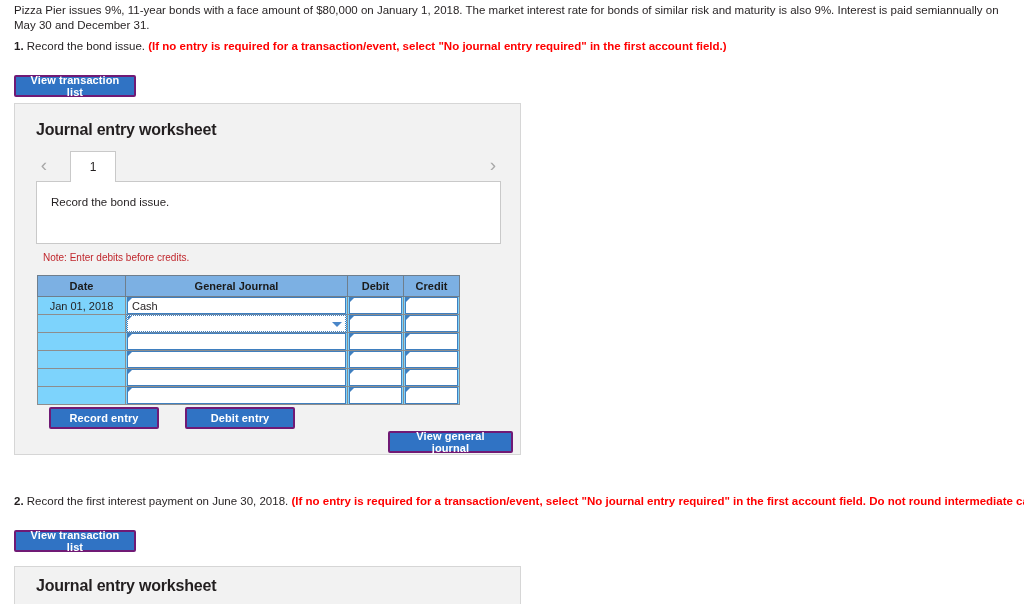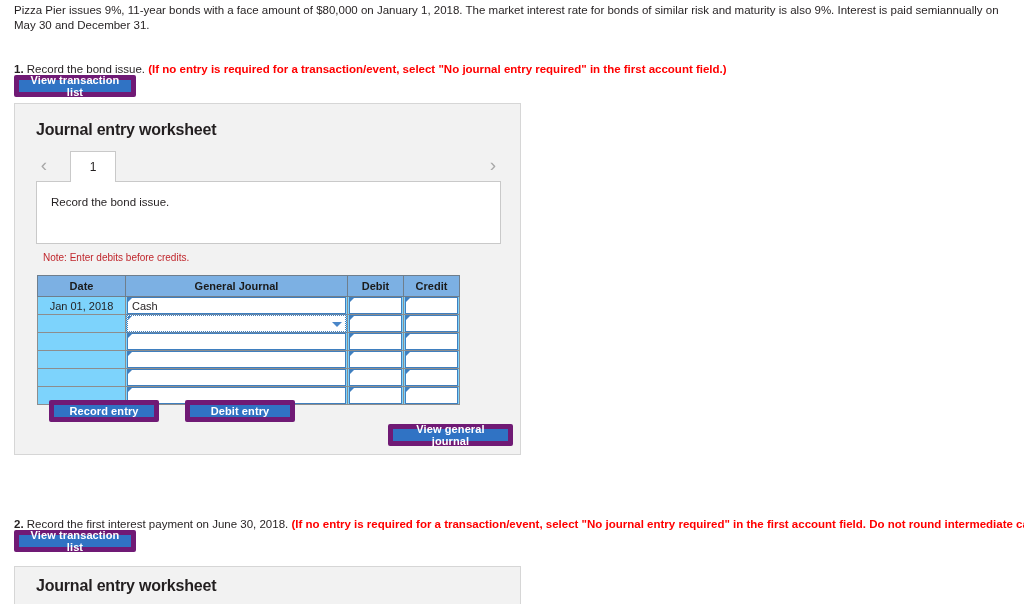--- a/index.html
+++ b/index.html
@@ -28,41 +28,40 @@
     line-height: 15px;
     color: #231f20;
   }
 
   
   .req {
     position: absolute;
     font-size: 11.5px;
     line-height: 15px;
     color: #231f20;
-    margin-top: 23px;
   }
   .req .num { font-weight: bold; }
   .req .hint {
     color: #ff0000;
     font-weight: bold;
   }
   #req1 { left: 14px; top: 39px; width: 998px; }
   #req2 { left: 14px; top: 494px; width: 1006px; white-space: nowrap; }
 
   
   .btn {
     display: inline-flex;
     align-items: center;
     justify-content: center;
     background: #3073c4;
     color: #ffffff;
     font-weight: bold;
     font-size: 11px;
     letter-spacing: 0.1px;
-    border: 5px solid #701a75;
+    border: 2px solid #701a75;
     border-radius: 2px;
     cursor: pointer;
     text-align: center;
     padding: 0 10px;
     height: 22px;
     font-family: "Liberation Sans", sans-serif;
   }
 
   #view-txn-1 { position: absolute; left: 14px; top: 75px; width: 122px; }
   #view-txn-2 { position: absolute; left: 14px; top: 530px; width: 122px; }
@@ -232,21 +231,21 @@
     border-left: 5px solid transparent;
     border-right: 5px solid transparent;
     border-top: 5px solid #4a86c8;
     cursor: pointer;
   }
 
   
   .panel-actions {
     position: absolute;
     left: 22px;
-    top: 296px;
+    top: 303px;
     width: 470px;
     height: 22px;
   }
   #record-entry   { position: absolute; left: 12px;  width: 110px; }
   #clear-entry    { position: absolute; left: 148px; width: 110px; }
   #view-general   { position: absolute; left: 351px; width: 125px; margin-top: 24px; }
 </style>
 </head>
 <body>
 

